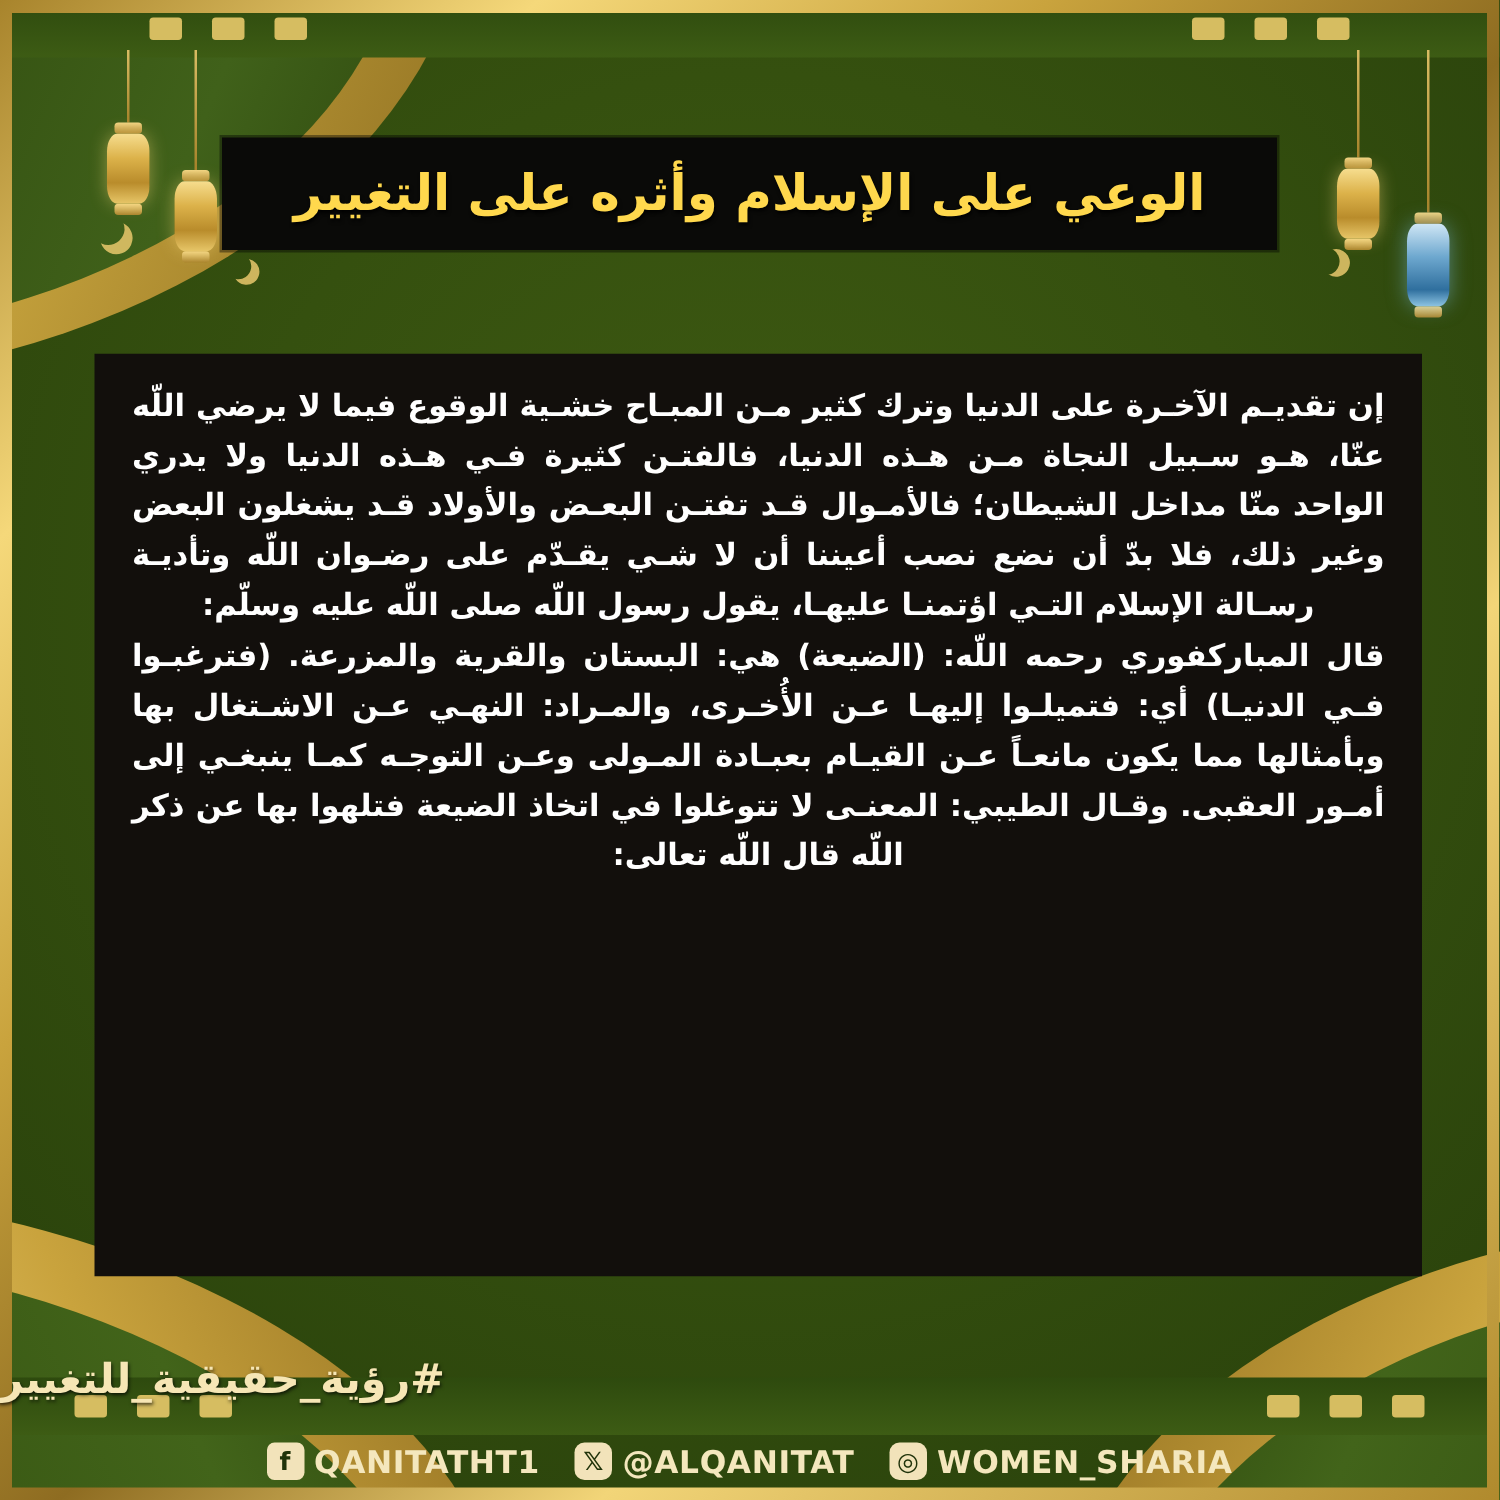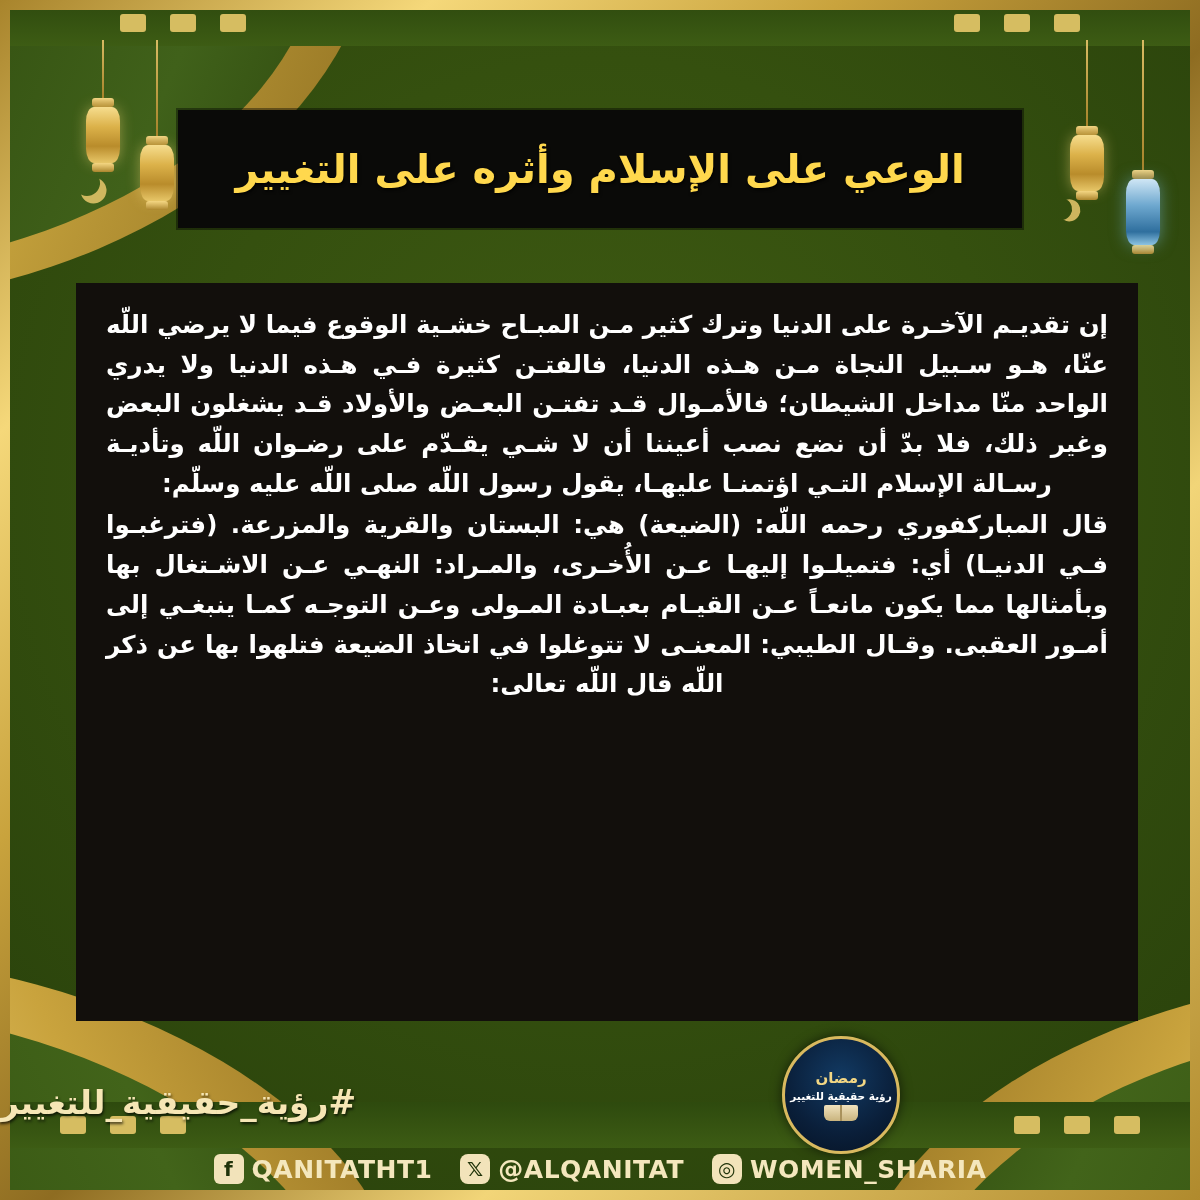--- a/index.html
+++ b/index.html
@@ -153,21 +153,21 @@
     text-shadow: 2px 3px 4px rgba(0,0,0,.75);
     z-index: 6;
   }
 
   
   .subtitle-bar {
     position: absolute;
     top: 110px;
     left: 178px;
     right: 178px;
-    height: 118px;
+    height: 90px;
     background: #0a0a08;
     display: flex;
     align-items: center;
     justify-content: center;
     z-index: 5;
     box-shadow: 0 0 0 2px rgba(0,0,0,.4);
   }
   .subtitle-bar .txt {
     color: #ffd84d;
     font-size: 40px;
@@ -362,25 +362,20 @@
     <div class="txt">الوعي على الإسلام وأثره على التغيير</div>
   </div>
 
   <div class="body-panel">
     <p>إن تقديـم الآخـرة على الدنيا وترك كثير مـن المبـاح خشـية الوقوع فيما لا يرضي اللّه عنّا، هـو سـبيل النجاة مـن هـذه الدنيا، فالفتـن كثيرة فـي هـذه الدنيا ولا يدري الواحد منّا مداخل الشيطان؛ فالأمـوال قـد تفتـن البعـض والأولاد قـد يشغلون البعض وغير ذلك، فلا بدّ أن نضع نصب أعيننا أن لا شـي يقـدّم على رضـوان اللّه وتأديـة رسـالة الإسلام التـي اؤتمنـا عليهـا، يقول رسول اللّه صلى اللّه عليه وسلّم:</p>
     <p>قال المباركفوري رحمه اللّه: (الضيعة) هي: البستان والقرية والمزرعة. (فترغبـوا فـي الدنيـا) أي: فتميلـوا إليهـا عـن الأُخـرى، والمـراد: النهـي عـن الاشـتغال بها وبأمثالها مما يكون مانعـاً عـن القيـام بعبـادة المـولى وعـن التوجـه كمـا ينبغـي إلى أمـور العقبى. وقـال الطيبي: المعنـى لا تتوغلوا في اتخاذ الضيعة فتلهوا بها عن ذكر اللّه قال اللّه تعالى:</p>
   </div>
 
   <div class="hashtag">#رؤية_حقيقية_للتغيير</div>
 
-  <div class="logo-badge">
-    <div class="l1">رمضان</div>
-    <div class="l2">رؤية حقيقية للتغيير</div>
-    <div class="book"></div>
-  </div>
 
   <div class="social-row">
     <div class="social-item">
       <span class="glyph">f</span>
       <span>QANITATHT1</span>
     </div>
     <div class="social-item">
       <span class="glyph circle">𝕏</span>
       <span>@ALQANITAT</span>
     </div>

